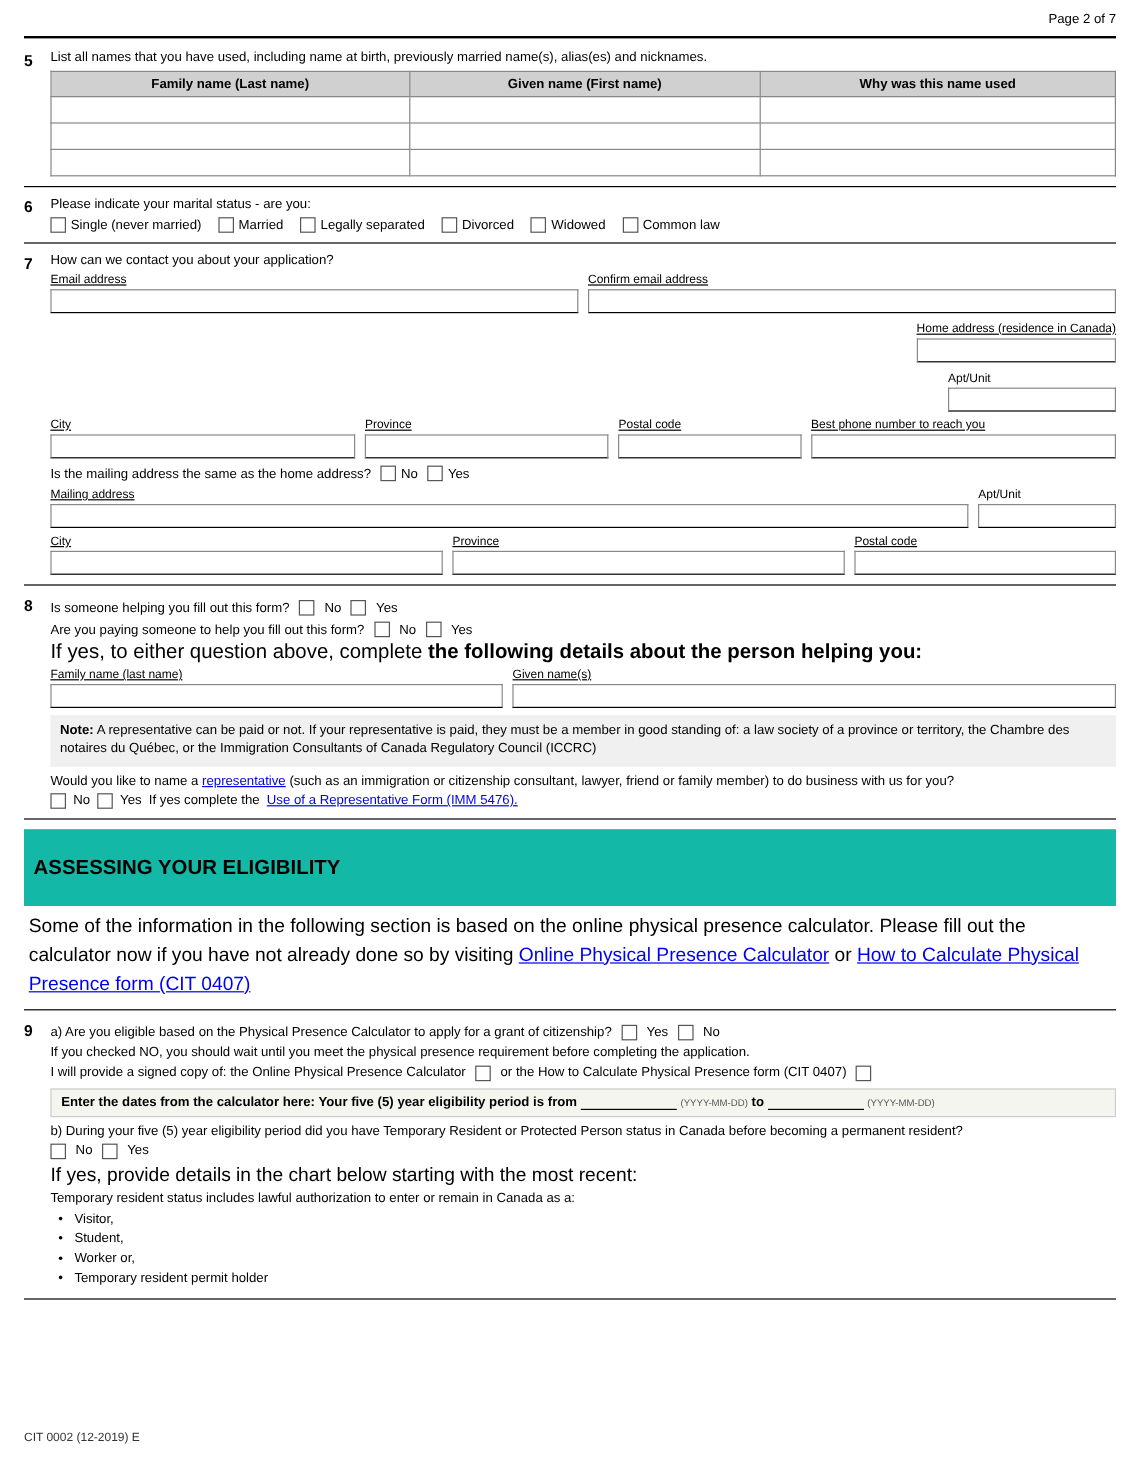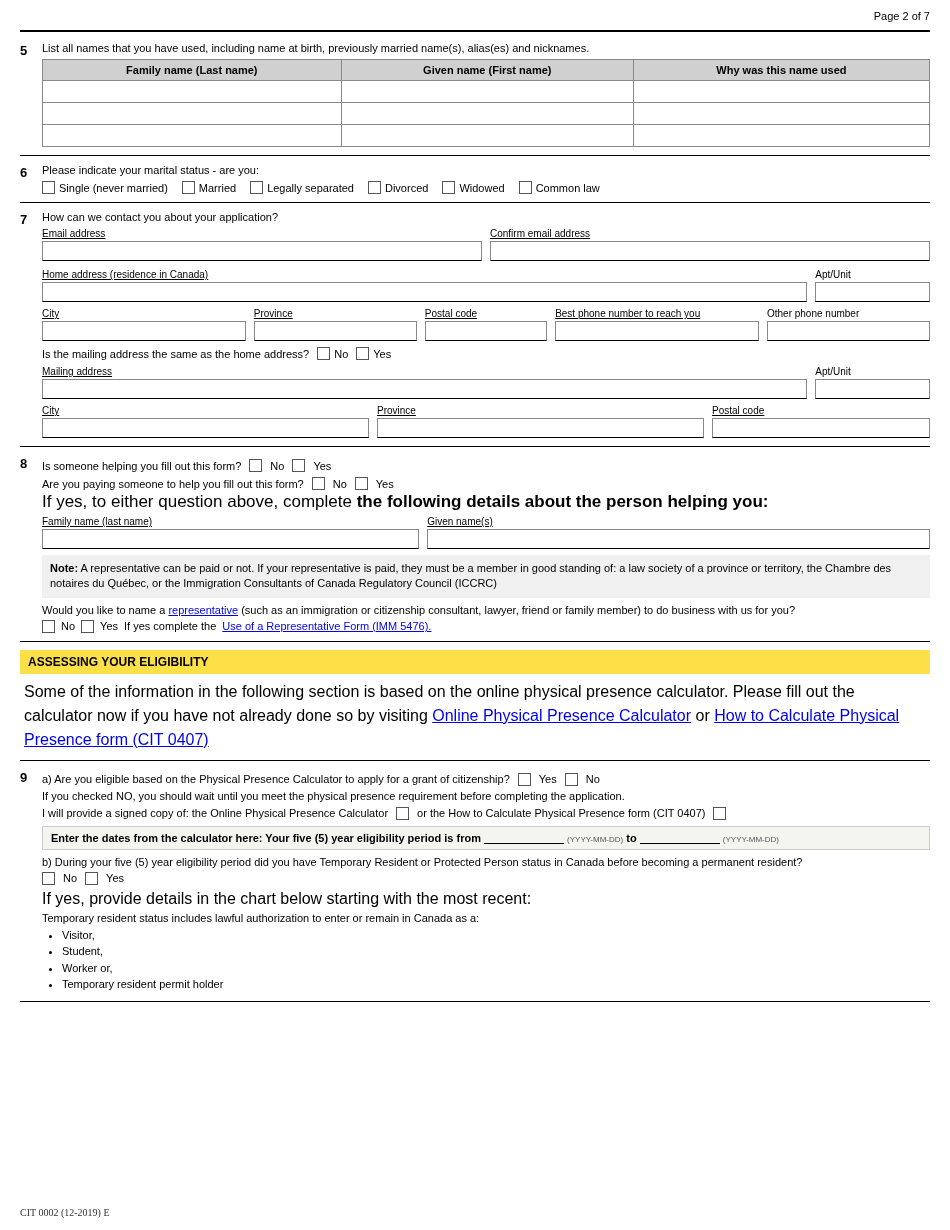--- a/index.html
+++ b/index.html
@@ -138,23 +138,23 @@
       padding: 6px 8px;
       margin-top: 6px;
       font-size: 11px;
       line-height: 1.4;
     }
     .bold { font-weight: bold; }
     .link { color: #00e; text-decoration: underline; }
 
     
     .assess-header {
-      background: #fde047;
-      padding: 5px 8px;
-      font-size: 12px;
+      background: #14b8a6;
+      padding: 22px 8px;
+      font-size: 17px;
       font-weight: bold;
       margin-top: 8px;
       margin-bottom: 6px;
     }
 
     
     .highlight-box {
       background: #f5f5f0;
       border: 1px solid #ccc;
       padding: 5px 8px;
@@ -189,25 +189,24 @@
     }
 
     hr.section-divider {
       border: none;
       border-top: 1px solid #000;
       margin: 8px 0;
     }
 
     .footer {
       position: fixed;
-      bottom: 12px;
+      bottom: 26px;
       left: 20px;
       font-size: 10px;
       color: #333;
-      font-family: Liberation Serif, serif;
     }
 
     .rep-row {
       display: flex;
       align-items: center;
       gap: 6px;
       margin-top: 4px;
       font-size: 11px;
     }
   </style>
@@ -297,21 +296,21 @@
       <div class="field-group">
         <label class="field-label">Email address</label>
         <input type="text" class="text-input" style="">
       </div>
       <div class="field-group">
         <label class="field-label">Confirm email address</label>
         <input type="text" class="text-input" style="">
       </div>
     </div>
 
-    <div class="form-row" style="margin-top:8px;">
+    <div class="form-row" style="margin-top:8px;flex-direction:column;">
       <div class="field-group" style="flex:8;">
         <label class="field-label">Home address (residence in Canada)</label>
         <input type="text" class="text-input" style="">
       </div>
       <div class="field-group" style="flex:1.2;">
         <label class="field-label no-underline">Apt/Unit</label>
         <input type="text" class="text-input" style="">
       </div>
     </div>
 
@@ -323,24 +322,20 @@
       <div class="field-group" style="flex:2;">
         <label class="field-label">Province</label>
         <input type="text" class="text-input" style="">
       </div>
       <div class="field-group" style="flex:1.5;">
         <label class="field-label">Postal code</label>
         <input type="text" class="text-input" style="">
       </div>
       <div class="field-group" style="flex:2.5;">
         <label class="field-label">Best phone number to reach you</label>
-        <input type="text" class="text-input" style="">
-      </div>
-      <div class="field-group" style="flex:2;">
-        <label class="field-label no-underline">Other phone number</label>
         <input type="text" class="text-input" style="">
       </div>
     </div>
 
     <div class="inline-question">
       <span>Is the mailing address the same as the home address?</span>
       <div class="checkbox-item">
         <div class="checkbox-box"></div>
         <span>No</span>
       </div>

